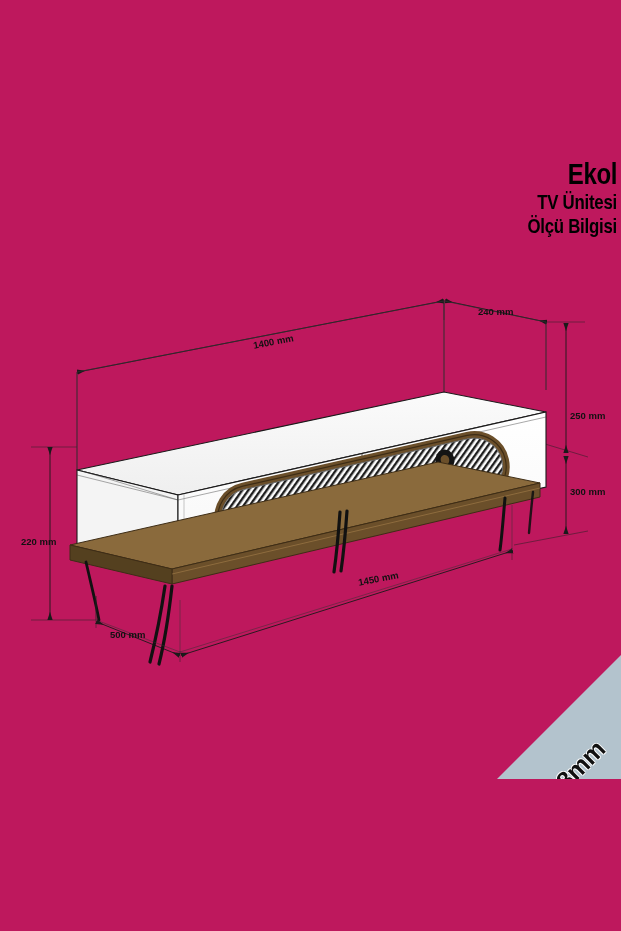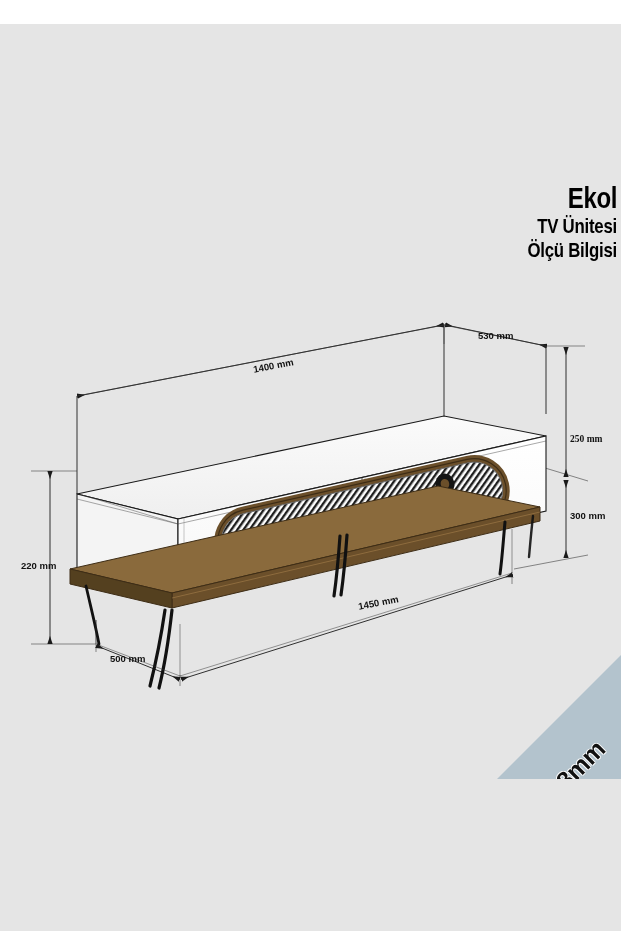--- a/index.html
+++ b/index.html
@@ -12,22 +12,21 @@
     height: 931px;
     position: relative;
     overflow: hidden;
     font-family: "Liberation Sans", sans-serif;
     -webkit-font-smoothing: antialiased;
   }
 
   #sheet {
     position: absolute;
     inset: 0;
-    background: #e5e5e5;
-    margin-top: 24px;
+    background: #be185d;
   }
 
   
   .title-block {
     position: absolute;
     right: 4px;
     top: 158px;
     text-align: right;
     line-height: 1.04;
     color: #000000;
@@ -262,23 +261,23 @@
     <g stroke="#333" stroke-width="0.6" fill="none" opacity="0.8">
       <path d="M96,620 L180,652 L512,549"></path>
       <path d="M96,620 L96,596"></path>
       <path d="M512,549 L512,505"></path>
       <path d="M180,652 L180,600"></path>
     </g>
   </svg>
 
   <div class="dim-label" style="left:253px; top:336px; transform:rotate(-11deg);">1400 mm</div>
 
-  <div class="dim-label" style="left:478px; top:306px;">530 mm</div>
-
-  <div class="dim-label" style="left:570px; top:410px;font-family:Liberation Serif, serif;">250 mm</div>
+  <div class="dim-label" style="left:478px; top:306px;">240 mm</div>
+
+  <div class="dim-label" style="left:570px; top:410px;">250 mm</div>
 
   <div class="dim-label" style="left:570px; top:486px;">300 mm</div>
 
   <div class="dim-label" style="left:21px; top:536px;">220 mm</div>
 
   <div class="dim-label" style="left:110px; top:629px;">500 mm</div>
 
   <div class="dim-label" style="left:358px; top:573px; transform:rotate(-11deg);">1450 mm</div>
 
   <div class="corner-badge">

